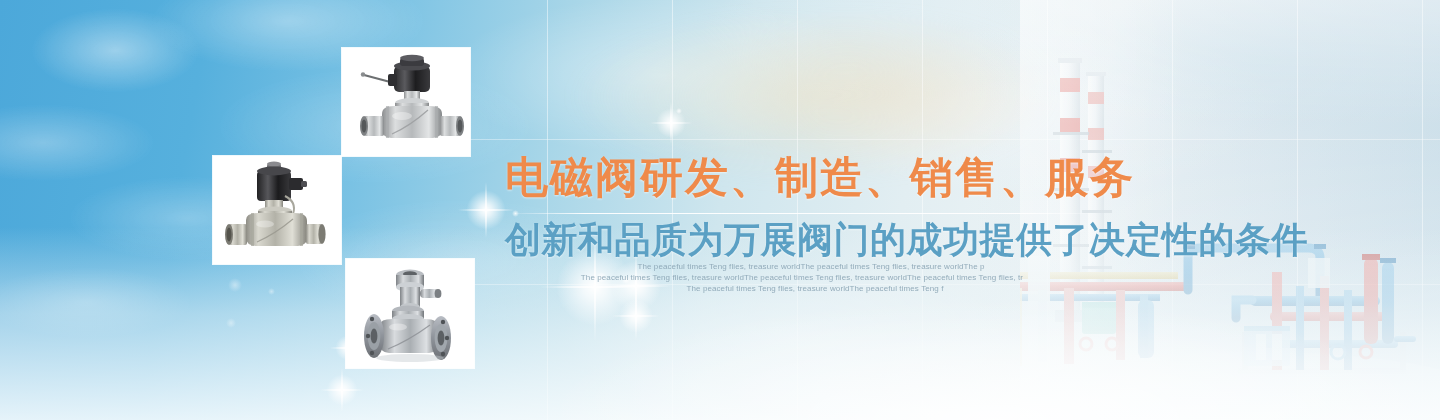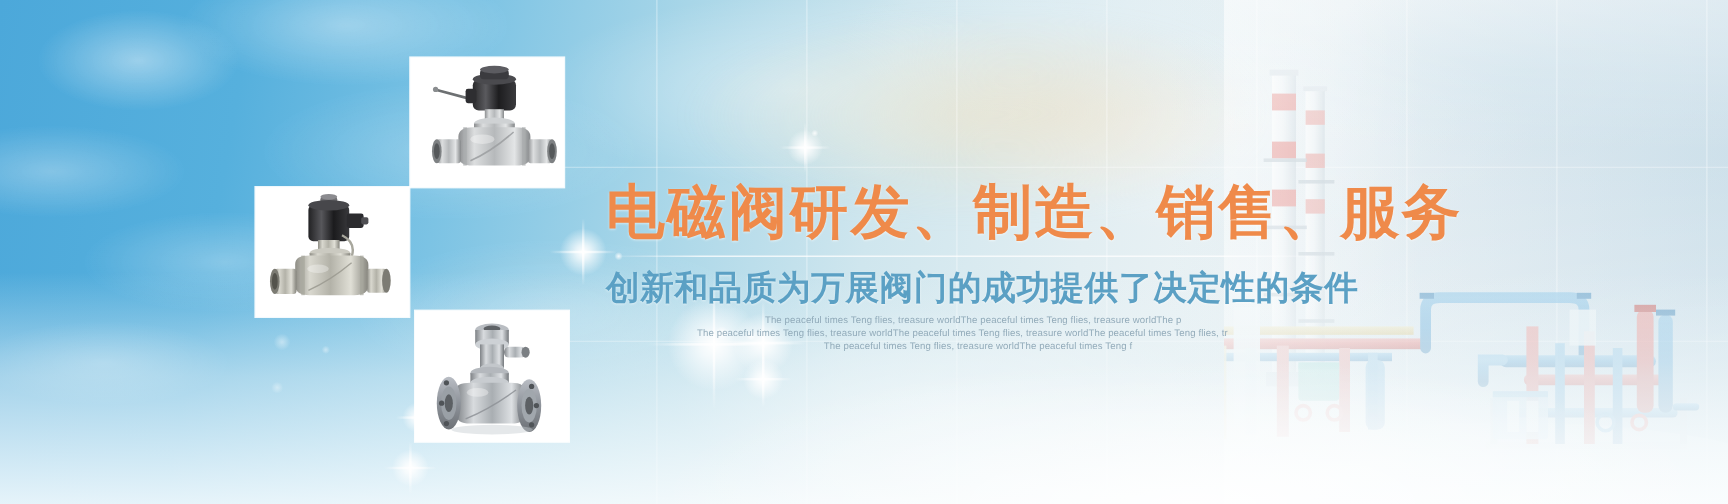--- a/index.html
+++ b/index.html
@@ -128,33 +128,33 @@
     background:radial-gradient(closest-side, rgba(255,255,255,.85), rgba(255,255,255,.35) 60%, rgba(255,255,255,0));
     pointer-events:none;
   }
 
   
   .copy{
     position:absolute;left:505px;top:152px;width:600px;text-align:center;
   }
   .headline{
     margin:0;
-    font-size:49px;line-height:50px;font-weight:700;
+    font-size:43px;line-height:50px;font-weight:700;
     letter-spacing:2px;
     color:#ef8a4a;
     text-shadow:0 1px 2px rgba(255,255,255,.55);
     white-space:nowrap;
   }
   .rule{
     margin:11px auto 0;width:580px;height:1px;
     background:linear-gradient(90deg, rgba(255,255,255,.1), rgba(255,255,255,.95) 12%, rgba(255,255,255,.95) 88%, rgba(255,255,255,.1));
   }
   .subhead{
     margin:9px 0 0;
-    font-size:28px;line-height:34px;font-weight:700;
+    font-size:36px;line-height:34px;font-weight:700;
     letter-spacing:.5px;
     color:#5ba0c4;
     text-shadow:0 1px 2px rgba(255,255,255,.5);
     white-space:nowrap;
   }
   .blurb{
     margin:4px 0 0;
     color:#8aa4b4;
     font-size:8px;line-height:11px;
     letter-spacing:.1px;

